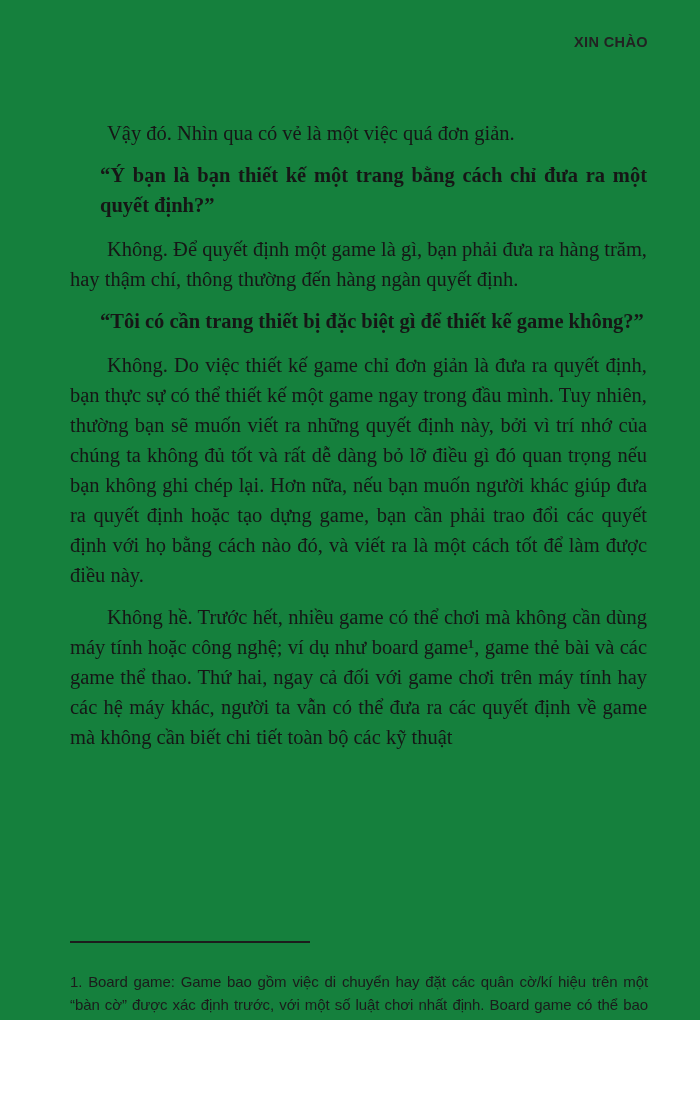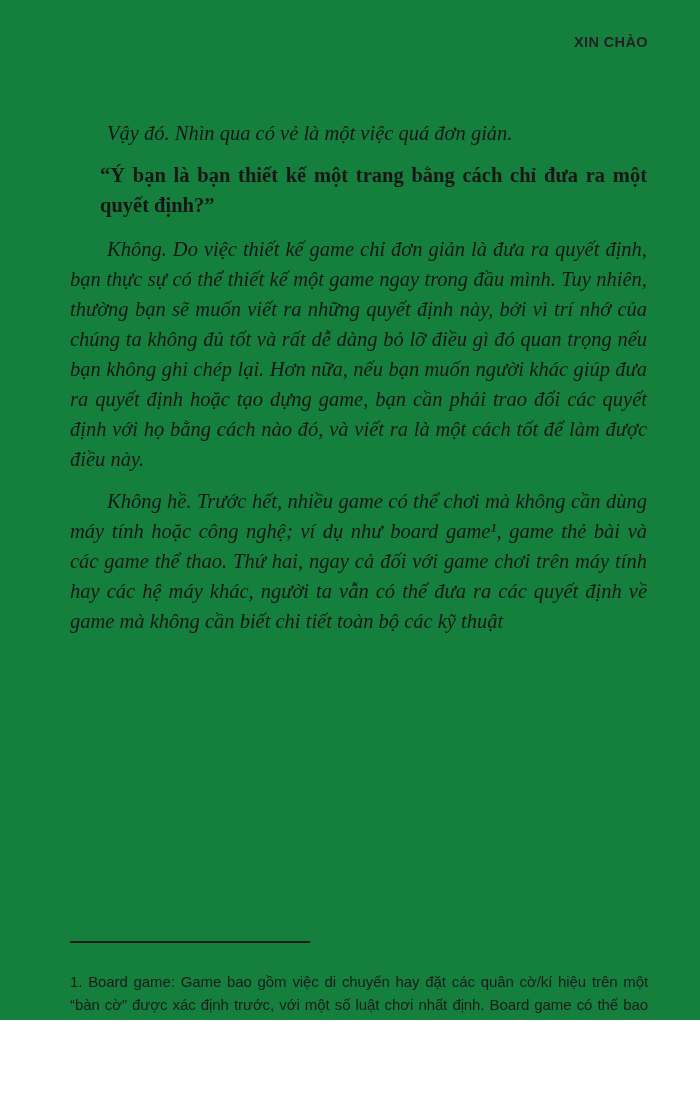--- a/index.html
+++ b/index.html
@@ -11,21 +11,21 @@
     position:absolute; top:34px; right:52px;
     font-family:"Liberation Sans", sans-serif; font-size:14.5px;
     font-weight:600; letter-spacing:0.4px; color:#222222;
   }
   .text-col {
     position:absolute; left:70px; width:577px; top:118px;
     font-size:20.5px; line-height:30px; text-align:justify;
   }
   .text-col p { margin:0 0 12px 0; }
   .epigraph { font-style:italic; margin-left:37px !important; width:540px; }
-  .para { text-indent:37px;font-style:italic; }
+  .para { text-indent:37px; }
   .quote { font-weight:bold; margin:8px 0 14px 30px !important; }
   .footnote-rule {
     position:absolute; left:70px; top:941px; width:240px; height:2px;
     background:#1c1c1c;
   }
   .footnote {
     position:absolute; left:70px; width:578px; top:956px;
     font-family:"Liberation Sans", sans-serif; font-size:15px;
     line-height:22.5px; letter-spacing:-0.1px; color:#1b1b1b;
     text-align:justify;
@@ -51,20 +51,22 @@
 </head>
 <body>
 
 <div class="page">
 
   <div class="running-head">XIN CHÀO</div>
 
   <main class="text-col">
     <p class="para">Vậy đó. Nhìn qua có vẻ là một việc quá đơn giản.</p>
     <p class="quote">“Ý bạn là bạn thiết kế một trang bằng cách chỉ đưa ra một quyết định?”</p>
+    <p class="para">Không. Để quyết định một game là gì, bạn phải đưa ra hàng trăm, hay thậm chí, thông thường đến hàng ngàn quyết định.</p>
+    <p class="quote">“Tôi có cần trang thiết bị đặc biệt gì để thiết kế game không?”</p>
     <p class="para">Không. Do việc thiết kế game chỉ đơn giản là đưa ra quyết định, bạn thực sự có thể thiết kế một game ngay trong đầu mình. Tuy nhiên, thường bạn sẽ muốn viết ra những quyết định này, bởi vì trí nhớ của chúng ta không đủ tốt và rất dễ dàng bỏ lỡ điều gì đó quan trọng nếu bạn không ghi chép lại. Hơn nữa, nếu bạn muốn người khác giúp đưa ra quyết định hoặc tạo dựng game, bạn cần phải trao đổi các quyết định với họ bằng cách nào đó, và viết ra là một cách tốt để làm được điều này.</p>
     <p class="para">Không hề. Trước hết, nhiều game có thể chơi mà không cần dùng máy tính hoặc công nghệ; ví dụ như board game¹, game thẻ bài và các game thể thao. Thứ hai, ngay cả đối với game chơi trên máy tính hay các hệ máy khác, người ta vẫn có thể đưa ra các quyết định về game mà không cần biết chi tiết toàn bộ các kỹ thuật</p>
   </main>
 
   <div class="footnote-rule"></div>
 
   <p class="footnote">1. Board game: Game bao gồm việc di chuyển hay đặt các quân cờ/kí hiệu trên một “bàn cờ” được xác định trước, với một số luật chơi nhất định. Board game có thể bao gồm các trò từ đơn giản (như cờ caro) cho đến trò chơi có cốt truyện và chiến thuật phức tạp (ma sói, Dungeon&amp;Dragon...)(BT)</p>
 
   <div class="watermark">
     <svg class="wm-logo" width="58" height="64" viewBox="0 0 60 66">

